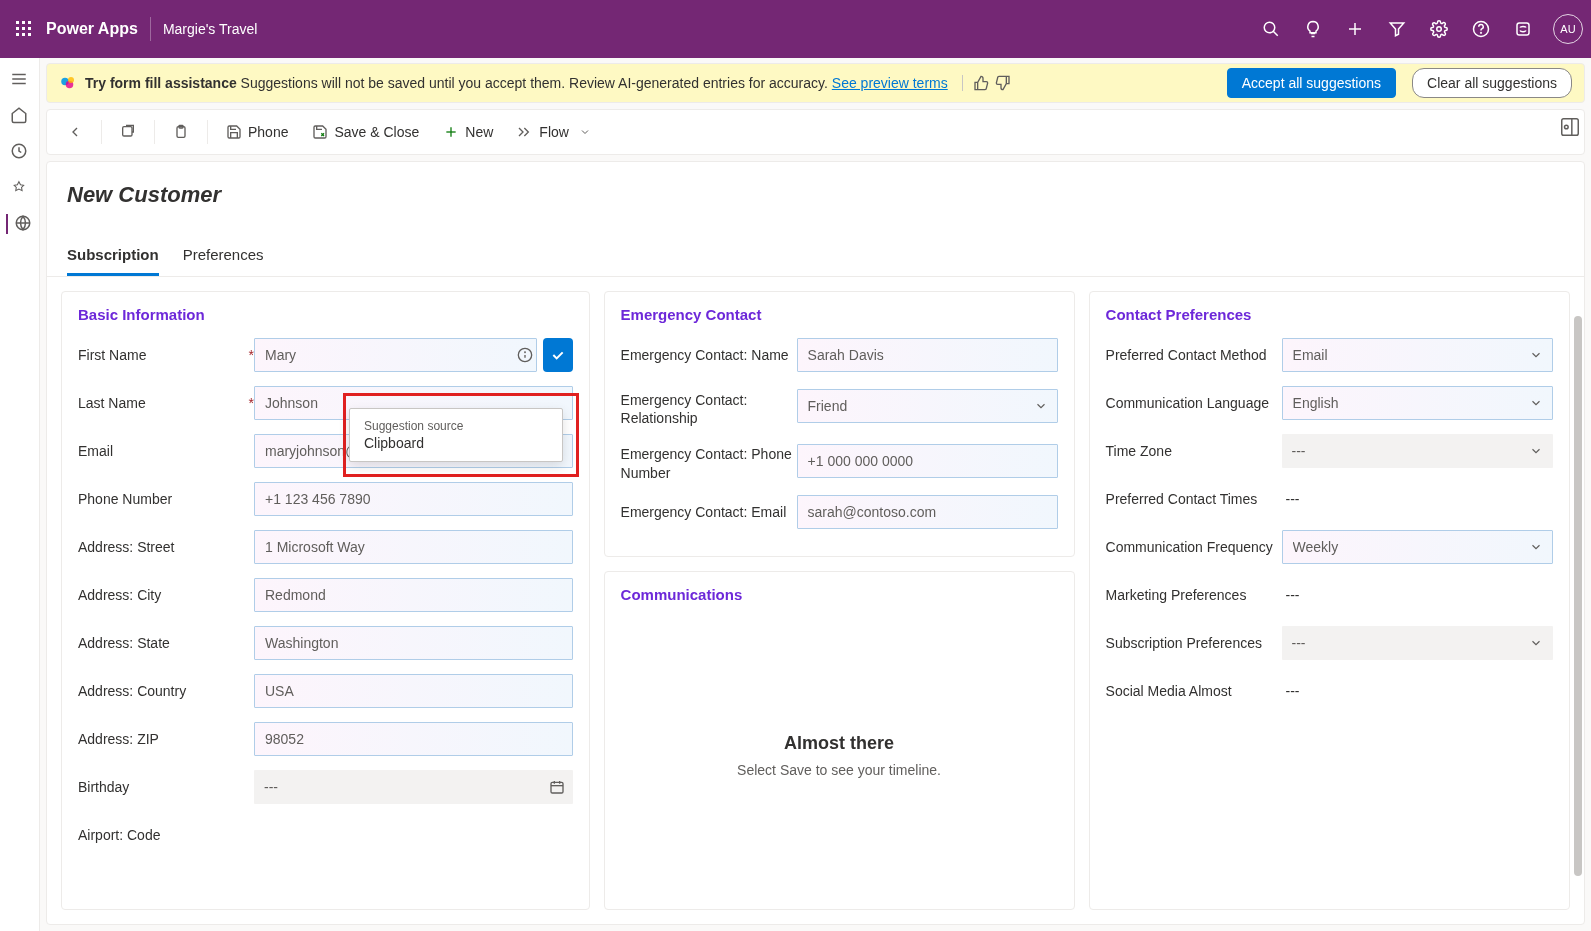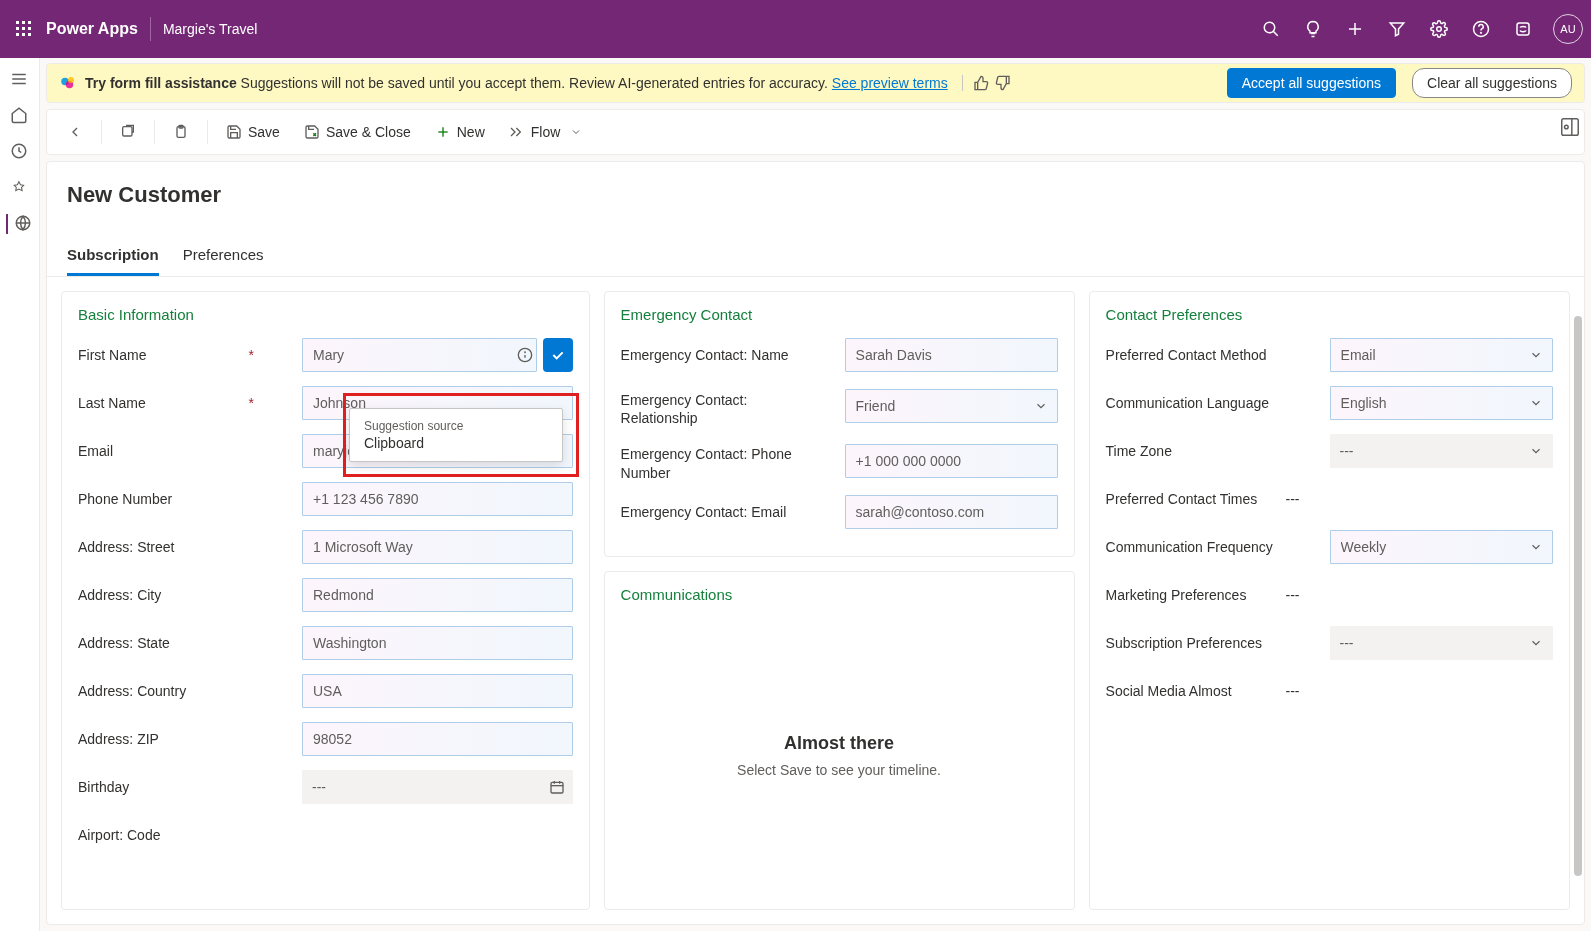--- a/index.html
+++ b/index.html
@@ -41,40 +41,40 @@
 
 .cmdbar { background: white; border: 1px solid #edebe9; border-radius: 4px; margin-top: 6px; height: 46px; display: flex; align-items: center; padding: 0 10px; gap: 4px; }
 .cmd-btn { display: flex; align-items: center; gap: 6px; padding: 6px 10px; font-size: 14px; color: #323130; cursor: pointer; border-radius: 2px; }
 .cmd-sep { width: 1px; height: 24px; background: #edebe9; margin: 0 4px; }
 .cmd-icon { color: #605e5c; }
 .cmd-icon.green { color: #107c10; }
 
 
 .page-surface { background: white; border: 1px solid #edebe9; border-radius: 4px; margin-top: 6px; flex: 1; display: flex; flex-direction: column; overflow: hidden; }
 .page-header { padding: 20px 20px 0 20px; }
-.page-title { font-size: 22px; font-weight: 600; color: #323130; }
+.page-title { font-size: 22px; font-weight: 600; color: #323130; font-style: italic; }
 .tabs { display: flex; gap: 24px; margin-top: 28px; border-bottom: 1px solid #edebe9; padding: 0 20px; }
 .tab { font-size: 15px; color: #323130; padding: 10px 0; cursor: pointer; border-bottom: 3px solid transparent; }
 .tab.active { font-weight: 600; border-bottom-color: #0078d4; }
 
 
 .form-area { flex: 1; display: flex; gap: 14px; padding: 14px 14px; overflow: auto; }
 .col { border: 1px solid #edebe9; border-radius: 4px; padding: 14px 16px; }
 .col1 { flex: 1.05; }
 .col2 { flex: 1; display: flex; flex-direction: column; gap: 14px; }
 .col3 { flex: 0.95; }
-.section-title { font-size: 15px; font-weight: 400; color: #15803d; margin-bottom: 14px; }
+.section-title { font-size: 15px; font-weight: 700; color: #6d28d9; margin-bottom: 14px; }
 
 .field-row { display: flex; align-items: center; margin-bottom: 12px; min-height: 36px; }
 .field-label { width: 176px; font-size: 14px; color: #323130; flex-shrink: 0; line-height: 1.3; }
 .field-label .req { color: #a4262c; margin-left: 2px; }
 .field-label.multi { align-self: flex-start; padding-top: 6px; }
 
 .input-wrap { flex: 1; position: relative; display:flex; align-items:center; }
-.input { width: 100%; height: 34px; border: 1px solid #b0cde8; background: linear-gradient(to right, #fdf5fc, #f1f7fd); border-radius: 1px; padding: 0 10px; font-size: 14px; color: #605e5c; margin-left: 48px; }
+.input { width: 100%; height: 34px; border: 1px solid #b0cde8; background: linear-gradient(to right, #fdf5fc, #f1f7fd); border-radius: 1px; padding: 0 10px; font-size: 14px; color: #605e5c; }
 .input.with-icon { padding-right: 56px; }
 .input.plain { background: #f3f2f1; border: none; color: #605e5c; }
 .select { appearance: none; }
 .chev { position: absolute; right: 10px; pointer-events: none; color: #605e5c; }
 .info-icon { position: absolute; right: 40px; color: #605e5c; }
 .accept-btn { width: 30px; height: 34px; background: #0078d4; border: none; border-radius: 4px; margin-left: 6px; display: flex; align-items: center; justify-content: center; color: white; cursor: pointer; flex-shrink:0; }
 .date-icon { position: absolute; right: 8px; color: #605e5c; }
 .dash-val { font-size: 14px; color: #323130; padding-left: 4px; }
 
 .col2 .card { border: 1px solid #edebe9; border-radius: 4px; padding: 14px 16px; }
@@ -254,21 +254,21 @@
               <rect x="9" y="2" width="6" height="4" rx="1"></rect>
             </svg>
           </div>
         <div class="cmd-sep"></div>
         <div class="cmd-btn">
             <svg class="cmd-icon" width="16" height="16" viewBox="0 0 24 24" fill="none" stroke="currentColor" stroke-width="2">
               <path d="M19 21H5a2 2 0 0 1-2-2V5a2 2 0 0 1 2-2h11l5 5v11a2 2 0 0 1-2 2z"></path>
               <polyline points="17 21 17 13 7 13 7 21"></polyline>
               <polyline points="7 3 7 8 15 8"></polyline>
             </svg>
-            <span>Save</span>
+            <span>Phone</span>
           </div>
         <div class="cmd-btn">
             <svg class="cmd-icon" width="16" height="16" viewBox="0 0 24 24" fill="none" stroke="currentColor" stroke-width="2">
               <path d="M19 21H5a2 2 0 0 1-2-2V5a2 2 0 0 1 2-2h11l5 5v11a2 2 0 0 1-2 2z"></path>
               <polyline points="7 3 7 8 15 8"></polyline>
               <path d="M14 14l4 4m0-4l-4 4" stroke="#107c10"></path>
             </svg>
             <span>Save &amp; Close</span>
           </div>
         <div class="cmd-btn">

